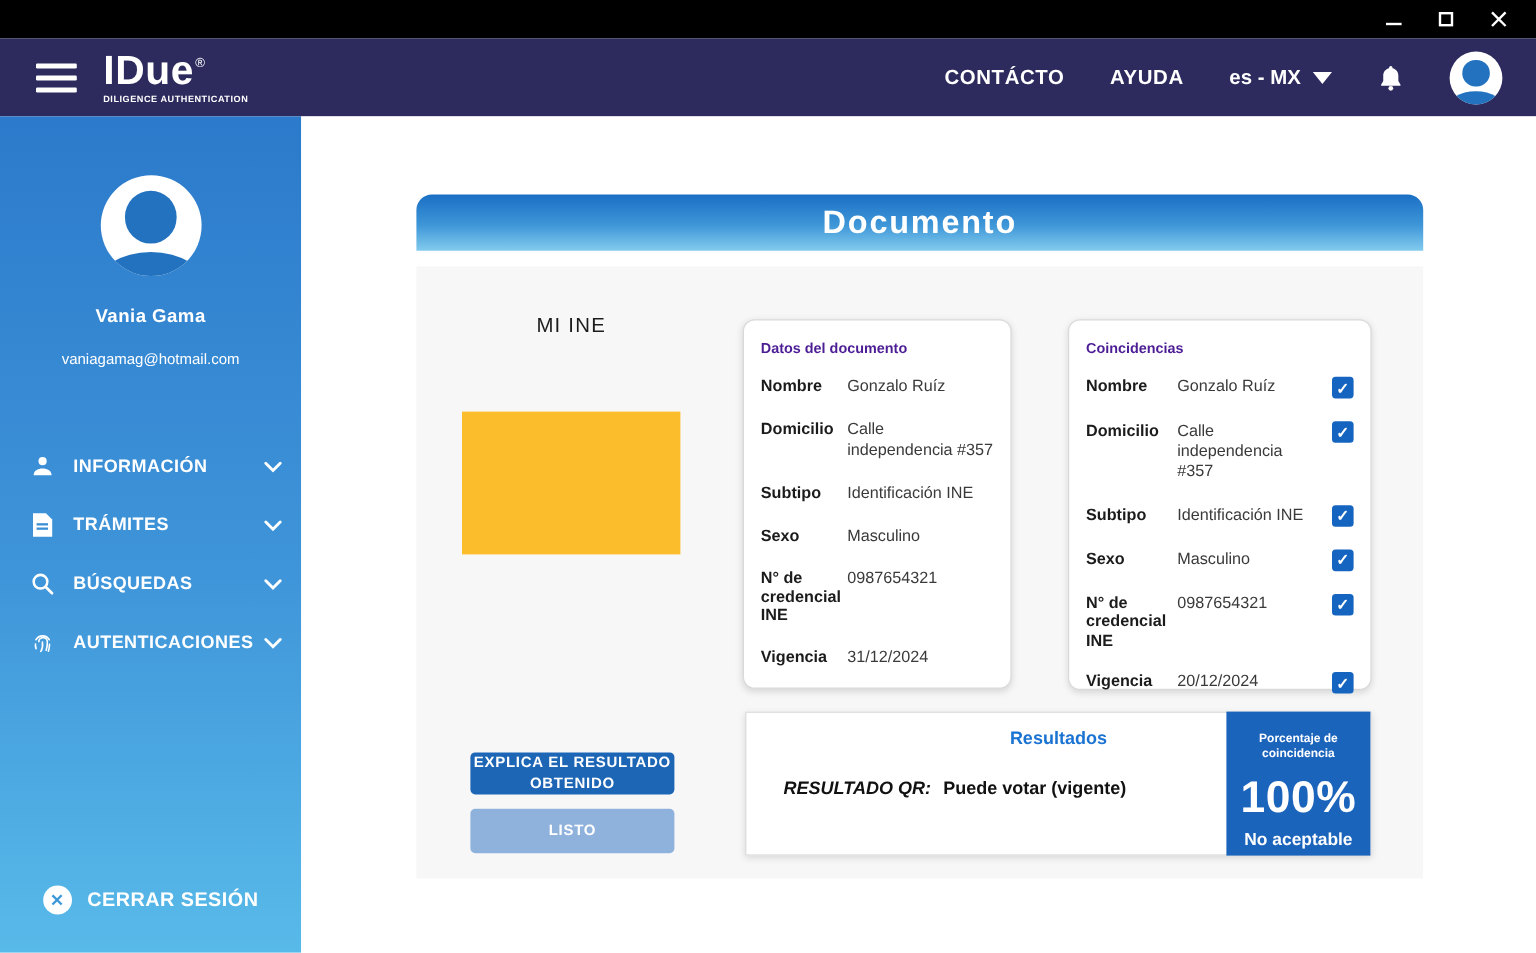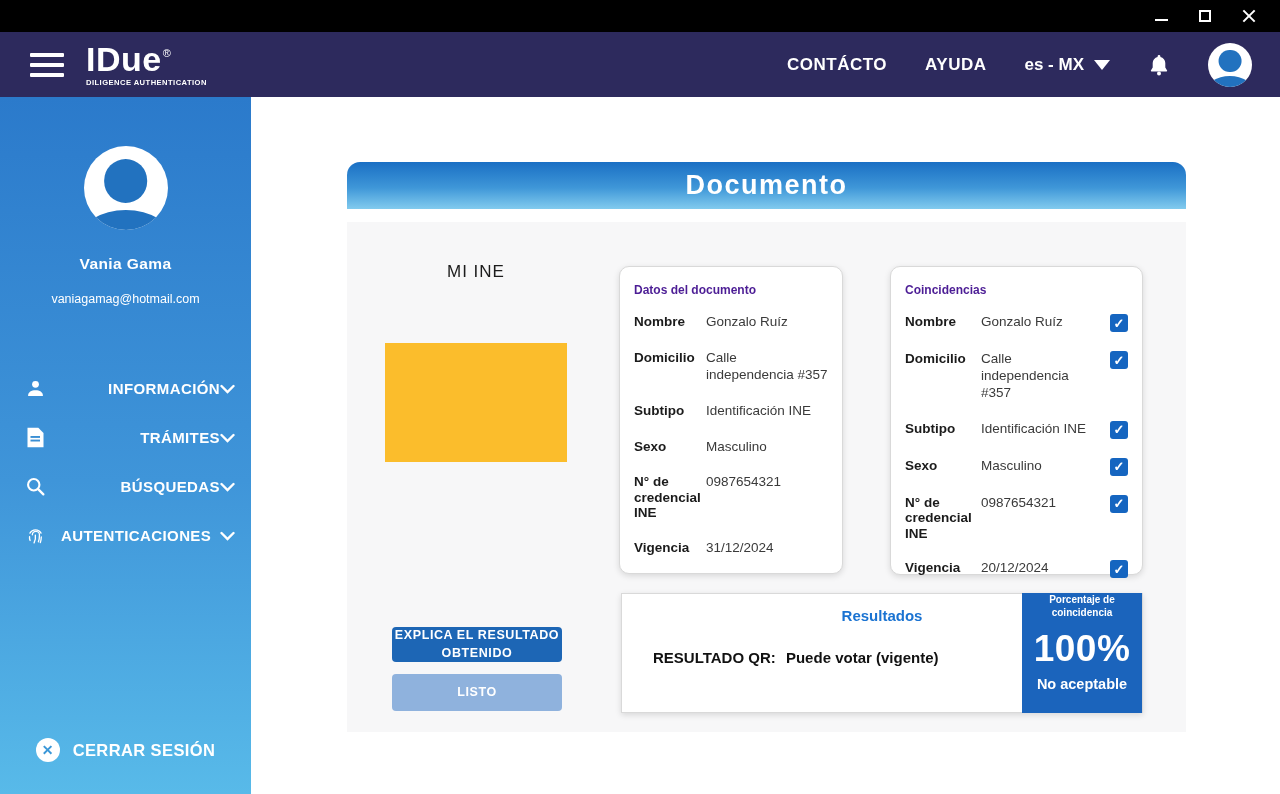--- a/index.html
+++ b/index.html
@@ -38,21 +38,21 @@
   .main { flex:1; position:relative; background:#fff; }
 
   
   .profile { display:flex; flex-direction:column; align-items:center; padding-top:49px; }
   .profile .avatar.big { width:84px; height:84px; cursor:default; }
   .profile-name { margin-top:25px; font-size:15.5px; font-weight:600; letter-spacing:0.4px; }
   .profile-email { margin-top:19px; font-size:12.5px; }
   .nav { margin-top:58px; display:flex; flex-direction:column; }
   .nav-item { display:flex; align-items:center; height:49px; padding:0 16px 0 24px; cursor:pointer; }
   .nav-icon { width:22px; height:22px; display:flex; align-items:center; justify-content:center; margin-right:15px; flex-shrink:0; }
-  .nav-label { font-size:15px; font-weight:700; letter-spacing:0.4px; flex:1;text-align:right; }
+  .nav-label { font-size:15px; font-weight:700; letter-spacing:0.4px; flex:1; }
   .nav-item.tight .nav-label { flex:0 1 auto; margin-right:6px; }
   .chevron { margin-left:auto; display:flex; align-items:center; }
   .logout { position:absolute; bottom:32px; left:0; right:0; display:flex; align-items:center; justify-content:center; gap:13px; cursor:pointer; }
   .logout-icon { width:24px; height:24px; background:#fff; border-radius:50%; color:#3a97d8; font-size:14px; font-weight:700; display:flex; align-items:center; justify-content:center; line-height:1; }
   .logout-label { font-size:16.5px; font-weight:700; letter-spacing:0.4px; }
 
   
   .banner { position:absolute; left:96px; top:65px; width:839px; height:47px; border-radius:13px 13px 0 0;
             background:linear-gradient(180deg,#1a6fc4 0%,#3f97d8 55%,#82cbee 100%);
             display:flex; align-items:center; justify-content:center; }
@@ -77,24 +77,24 @@
   .btn { position:absolute; left:45px; width:170px; background:#1d66b5; border:none; border-radius:4px; color:#fff;
          font-family:"Liberation Sans",sans-serif; font-size:12.5px; font-weight:700; letter-spacing:0.6px;
          line-height:1.4; white-space:pre-line; cursor:pointer; display:flex; align-items:center; justify-content:center; text-align:center; }
   .btn.volver { top:356px; height:36px; }
   .btn.explica { top:405px; height:35px; }
   .btn.listo { top:452px; height:37px; background:#8fb2dd; }
 
   .results { position:absolute; left:274px; top:371px; width:522px; height:120px; background:#fff; border:1px solid #d9d9d9; box-shadow:0 2px 6px rgba(0,0,0,0.13); }
   .results-title { text-align:center; color:#1a73d2; font-size:15px; font-weight:700; margin-top:13px; }
   .result-line { position:absolute; left:31px; top:55px; font-size:15px; color:#111; }
-  .result-label { font-weight:700; }
+  .result-label { font-weight:700;font-style:italic; }
   .result-value { font-weight:600; margin-left:6px; }
   .percent-block { position:absolute; right:0; top:-1px; bottom:-1px; width:120px; background:#1b64bc; color:#fff;
-                   display:flex; flex-direction:column; align-items:center; padding-top:0; }
+                   display:flex; flex-direction:column; align-items:center; padding-top:16px; }
   .percent-label { font-size:10px; text-align:center; line-height:1.3; font-weight:600; }
   .percent-value { font-size:37px; font-weight:800; margin-top:9px; letter-spacing:0.5px; }
   .percent-status { font-size:14.5px; font-weight:600; margin-top:6px; }
 
   svg { display:block; }
 </style>
 </head>
 <body>
 
 <div class="titlebar">

